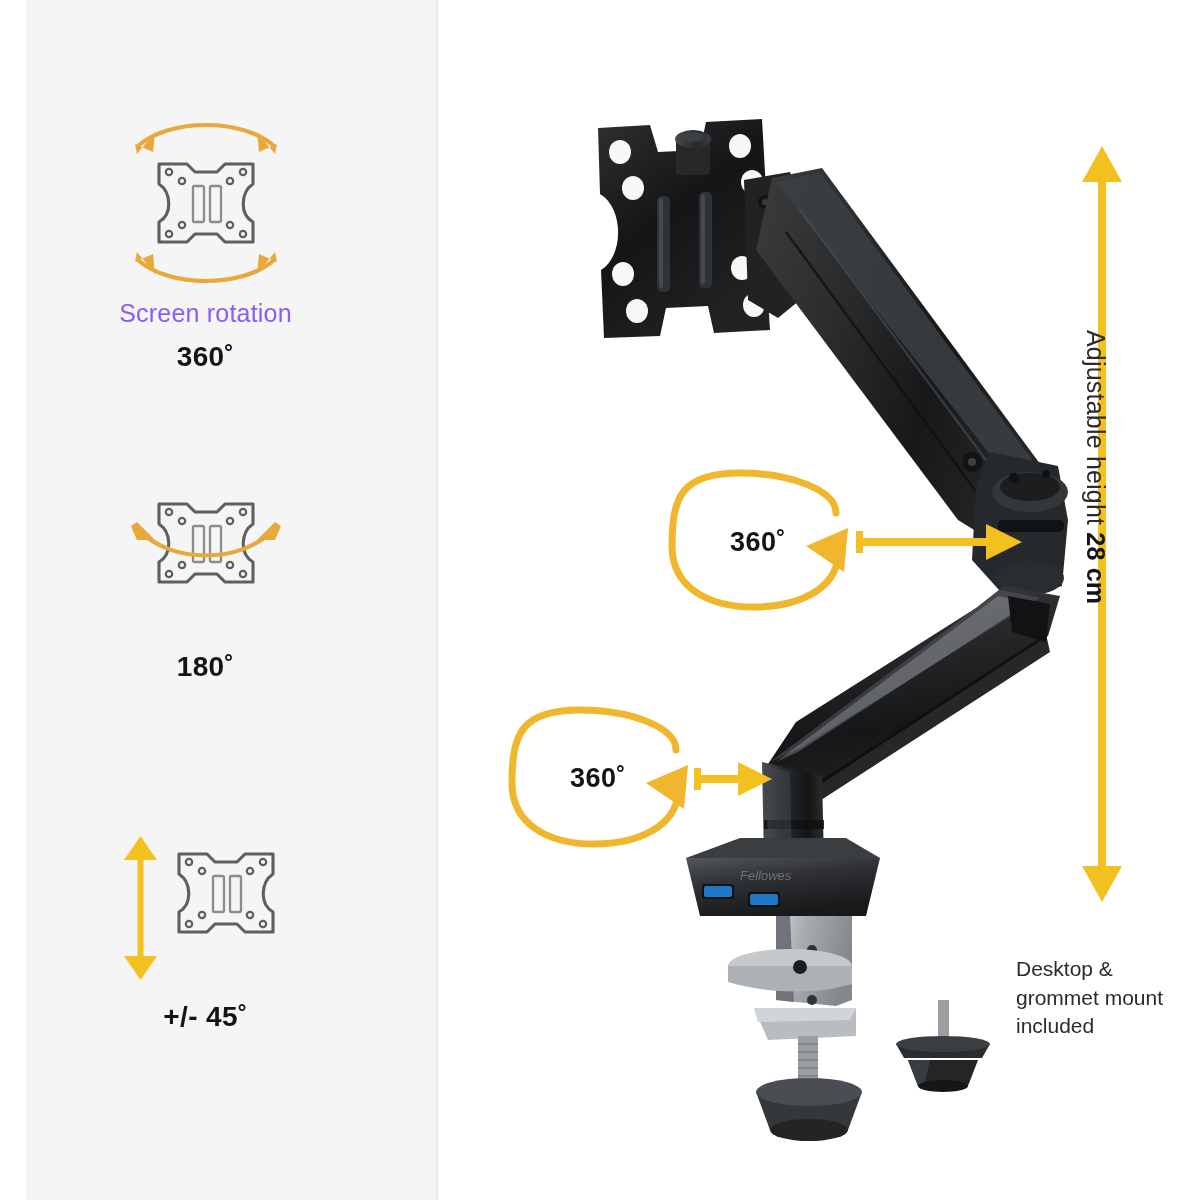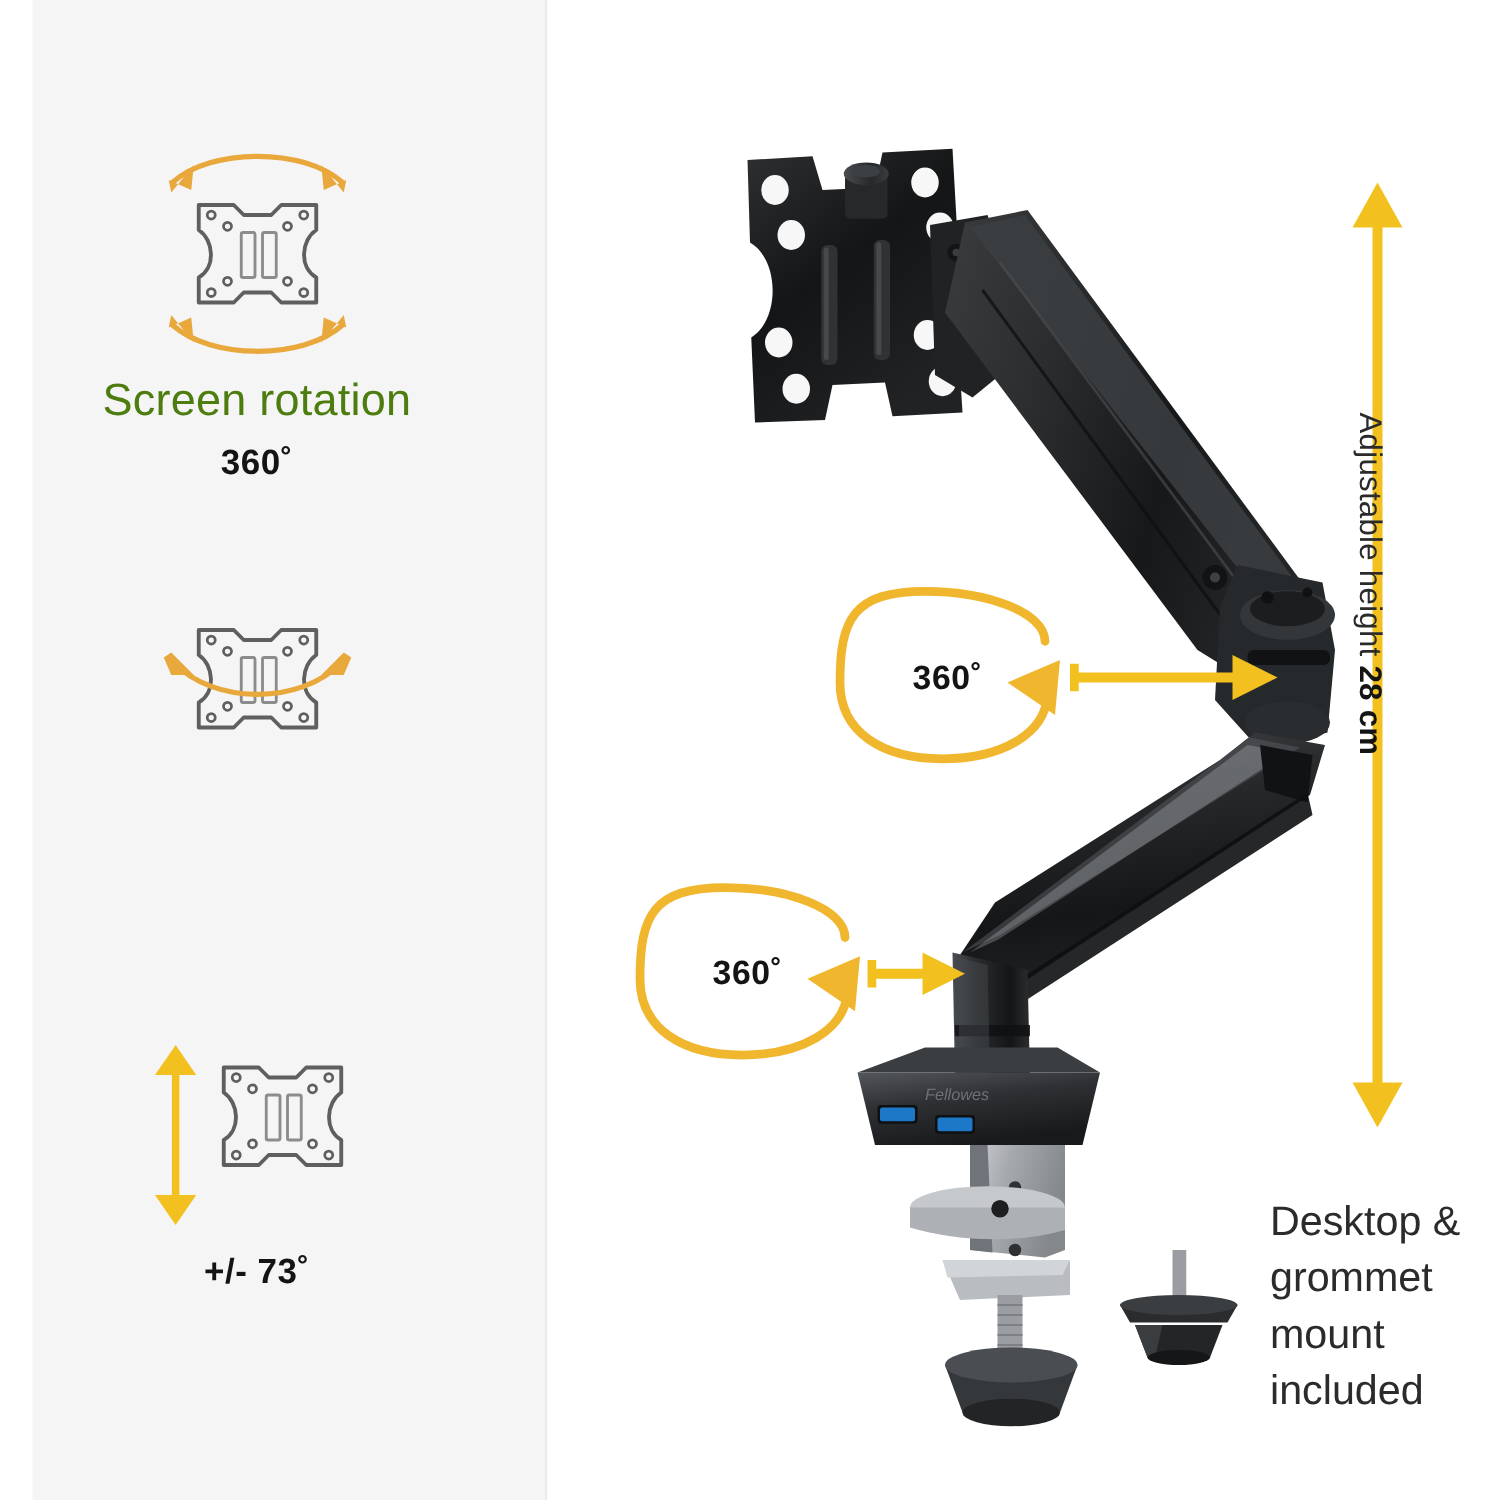--- a/index.html
+++ b/index.html
@@ -44,23 +44,23 @@
     position: absolute;
     left: 0;
     width: 411px;
     text-align: center;
   }
   .feature-icon {
     display: block;
     margin: 0 auto;
   }
   .feature-label {
-    font-size: 36px;
+    font-size: 25px;
     font-weight: 300;
-    color: #4d7c0f;
+    color: #8b5cf6;
     letter-spacing: 0.2px;
     line-height: 1.2;
   }
   .feature-value {
     font-size: 28px;
     font-weight: 700;
     color: #141414;
     letter-spacing: 0.4px;
     margin-top: 14px;
     line-height: 1.1;
@@ -108,21 +108,21 @@
     font-weight: 700;
     color: #141414;
   }
 
   
   #mount-caption {
     position: absolute;
     left: 1016px;
     top: 955px;
     width: 176px;
-    font-size: 33px;
+    font-size: 21px;
     font-weight: 300;
     color: #2b2b2b;
     line-height: 1.36;
     text-align: left;
   }
 </style>
 </head>
 <body>
 
 <div id="page">
@@ -197,20 +197,21 @@
         <rect x="102" y="48" width="11" height="36" rx="1.5"></rect>
         <rect x="119" y="48" width="11" height="36" rx="1.5"></rect>
       </g>
 
       <g fill="none" stroke="#E9A83C" stroke-width="4.2" stroke-linecap="round">
         <path d="M48,52 C80,86 150,86 182,52"></path>
       </g>
       <polygon points="46,44 64,62 46,62 40,48" fill="#E9A83C"></polygon>
       <polygon points="184,44 166,62 184,62 190,48" fill="#E9A83C"></polygon>
     </svg>
+    <div class="feature-value">180˚</div>
   </div>
 
   <div class="feature-block" style="top:828px;">
     <svg class="feature-icon" width="230" height="160" viewBox="0 0 230 160">
 
       <g>
         <rect x="46.5" y="24" width="6" height="112" fill="#F3C11F"></rect>
         <polygon points="49.5,8 66,32 33,32" fill="#F3C11F"></polygon>
         <polygon points="49.5,152 66,128 33,128" fill="#F3C11F"></polygon>
       </g>
@@ -230,21 +231,21 @@
         <circle cx="98" cy="96" r="3.2"></circle>
         <circle cx="111" cy="87" r="3.2"></circle>
         <circle cx="172" cy="96" r="3.2"></circle>
         <circle cx="159" cy="87" r="3.2"></circle>
       </g>
       <g fill="none" stroke="#8c8c8c" stroke-width="2.3">
         <rect x="122" y="48" width="11" height="36" rx="1.5"></rect>
         <rect x="139" y="48" width="11" height="36" rx="1.5"></rect>
       </g>
     </svg>
-    <div class="feature-value">+/- 73˚</div>
+    <div class="feature-value">+/- 45˚</div>
   </div>
 
   <div id="right-panel"></div>
 
   <svg id="product-svg" width="1200" height="1200" viewBox="0 0 1200 1200">
     <defs>
       <linearGradient id="armTop" x1="0" y1="0" x2="1" y2="0.35">
         <stop offset="0%" stop-color="#3a3c3e"></stop>
         <stop offset="35%" stop-color="#2a2c2e"></stop>
         <stop offset="70%" stop-color="#16181a"></stop>

